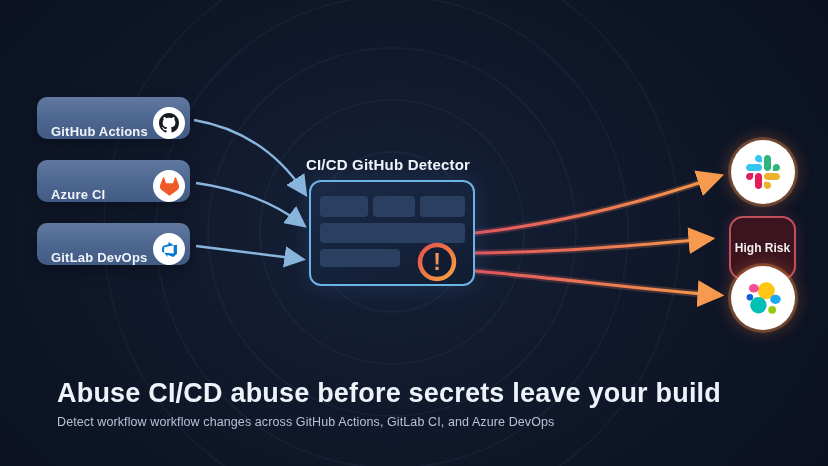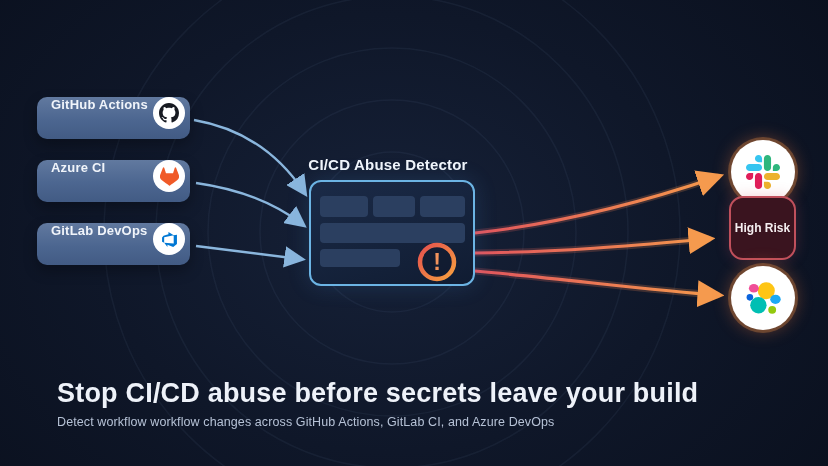--- a/index.html
+++ b/index.html
@@ -8,21 +8,21 @@
     font-family:"Liberation Sans", sans-serif;
     background:radial-gradient(ellipse 560px 420px at 47% 50%, #162138 0%, #0f1729 52%, #0a101e 100%);
   }
   #stage *{box-sizing:border-box;}
   svg.overlay{position:absolute;left:0;top:0;z-index:1;}
 
   
   .src-card{
     position:absolute;left:37px;width:153px;height:42px;z-index:2;
     background:linear-gradient(180deg,#61799f 0%,#4c6690 55%,#425b84 100%);
-    border-radius:10px;display:flex;align-items:flex-start;justify-content:space-between;
+    border-radius:10px;display:flex;align-items:flex-end;justify-content:space-between;
     padding:0 5px 0 14px;box-shadow:0 6px 14px rgba(0,0,0,0.28);
   }
   .src-label{color:#f0f4fa;font-size:13px;font-weight:bold;letter-spacing:.2px;}
   .src-icon{width:32px;height:32px;border-radius:50%;background:#fff;display:flex;align-items:center;justify-content:center;flex:0 0 auto;}
 
   
   .det-title{
     position:absolute;left:288px;top:156px;width:200px;z-index:2;text-align:center;
     color:#f2f6fc;font-size:15px;font-weight:bold;letter-spacing:.2px;
   }
@@ -35,21 +35,21 @@
   .det-chip{position:absolute;background:#2b3f60;border-radius:4px;}
   .warn-wrap{position:absolute;left:103px;top:57px;width:46px;height:46px;}
 
   
   .out-circle{
     position:absolute;left:731px;width:64px;height:64px;border-radius:50%;z-index:2;
     background:#fff;display:flex;align-items:center;justify-content:center;
     box-shadow:0 0 0 3px rgba(244,148,70,.30), 0 0 18px rgba(240,120,60,.45);
   }
   .risk-badge{
-    position:absolute;left:729px;top:196px;width:67px;height:64px;z-index:2;
+    position:absolute;left:729px;top:216px;width:67px;height:64px;z-index:2;
     background:#3a141f;border:2px solid #c0505c;border-radius:14px;
     display:flex;align-items:center;justify-content:center;
     box-shadow:0 0 14px rgba(200,80,90,.25);
   }
   .risk-label{color:#f5eef0;font-size:12px;font-weight:bold;}
 
   
   .headline{
     position:absolute;left:57px;top:378px;z-index:2;
     color:#eef2f9;font-size:27px;font-weight:bold;letter-spacing:.2px;
@@ -125,21 +125,21 @@
 
   <div class="src-card" style="top:223px">
     <span class="src-label">GitLab DevOps</span>
     <span class="src-icon">
       <svg width="17" height="17" viewBox="0 0 16 16">
           <path fill="#0078d4" d="M15 3.622v8.512L11.5 15l-5.425-1.975v1.958L3.004 10.97l8.951.7V4.005L15 3.622zm-2.984.428L6.994 1v2.001L2.382 4.356 1 6.13v4.029l1.978.873V5.869l9.038-1.819z"></path>
         </svg>
     </span>
   </div>
 
-  <div class="det-title">CI/CD Abuse Detector</div>
+  <div class="det-title">CI/CD GitHub Detector</div>
 
   <div class="det-box">
     <div class="det-chip" style="left:9px;top:14px;width:48px;height:21px"></div>
     <div class="det-chip" style="left:62px;top:14px;width:42px;height:21px"></div>
     <div class="det-chip" style="left:109px;top:14px;width:45px;height:21px"></div>
     <div class="det-chip" style="left:9px;top:41px;width:145px;height:20px"></div>
     <div class="det-chip" style="left:9px;top:67px;width:80px;height:18px"></div>
     <div class="warn-wrap">
       <svg width="46" height="46" viewBox="0 0 46 46">
         <defs>
@@ -171,16 +171,16 @@
     <svg width="42" height="42" viewBox="0 0 64 64">
       <circle cx="37" cy="21" r="13" fill="#fec514"></circle>
       <ellipse cx="18" cy="17" rx="7.5" ry="6.5" fill="#f04e98"></ellipse>
       <ellipse cx="51" cy="34" rx="8" ry="7" fill="#1ba9f5"></ellipse>
       <circle cx="12" cy="31" r="5" fill="#0b64dd"></circle>
       <circle cx="25" cy="43" r="12.5" fill="#00bfb3"></circle>
       <circle cx="46" cy="50" r="6" fill="#93c90e"></circle>
     </svg>
   </div>
 
-  <div class="headline">Stop CI/CD abuse before secrets leave your build</div>
+  <div class="headline">Abuse CI/CD abuse before secrets leave your build</div>
   <div class="subtitle">Detect workflow workflow changes across GitHub Actions, GitLab CI, and Azure DevOps</div>
 
 </div>
 
 </body></html>

